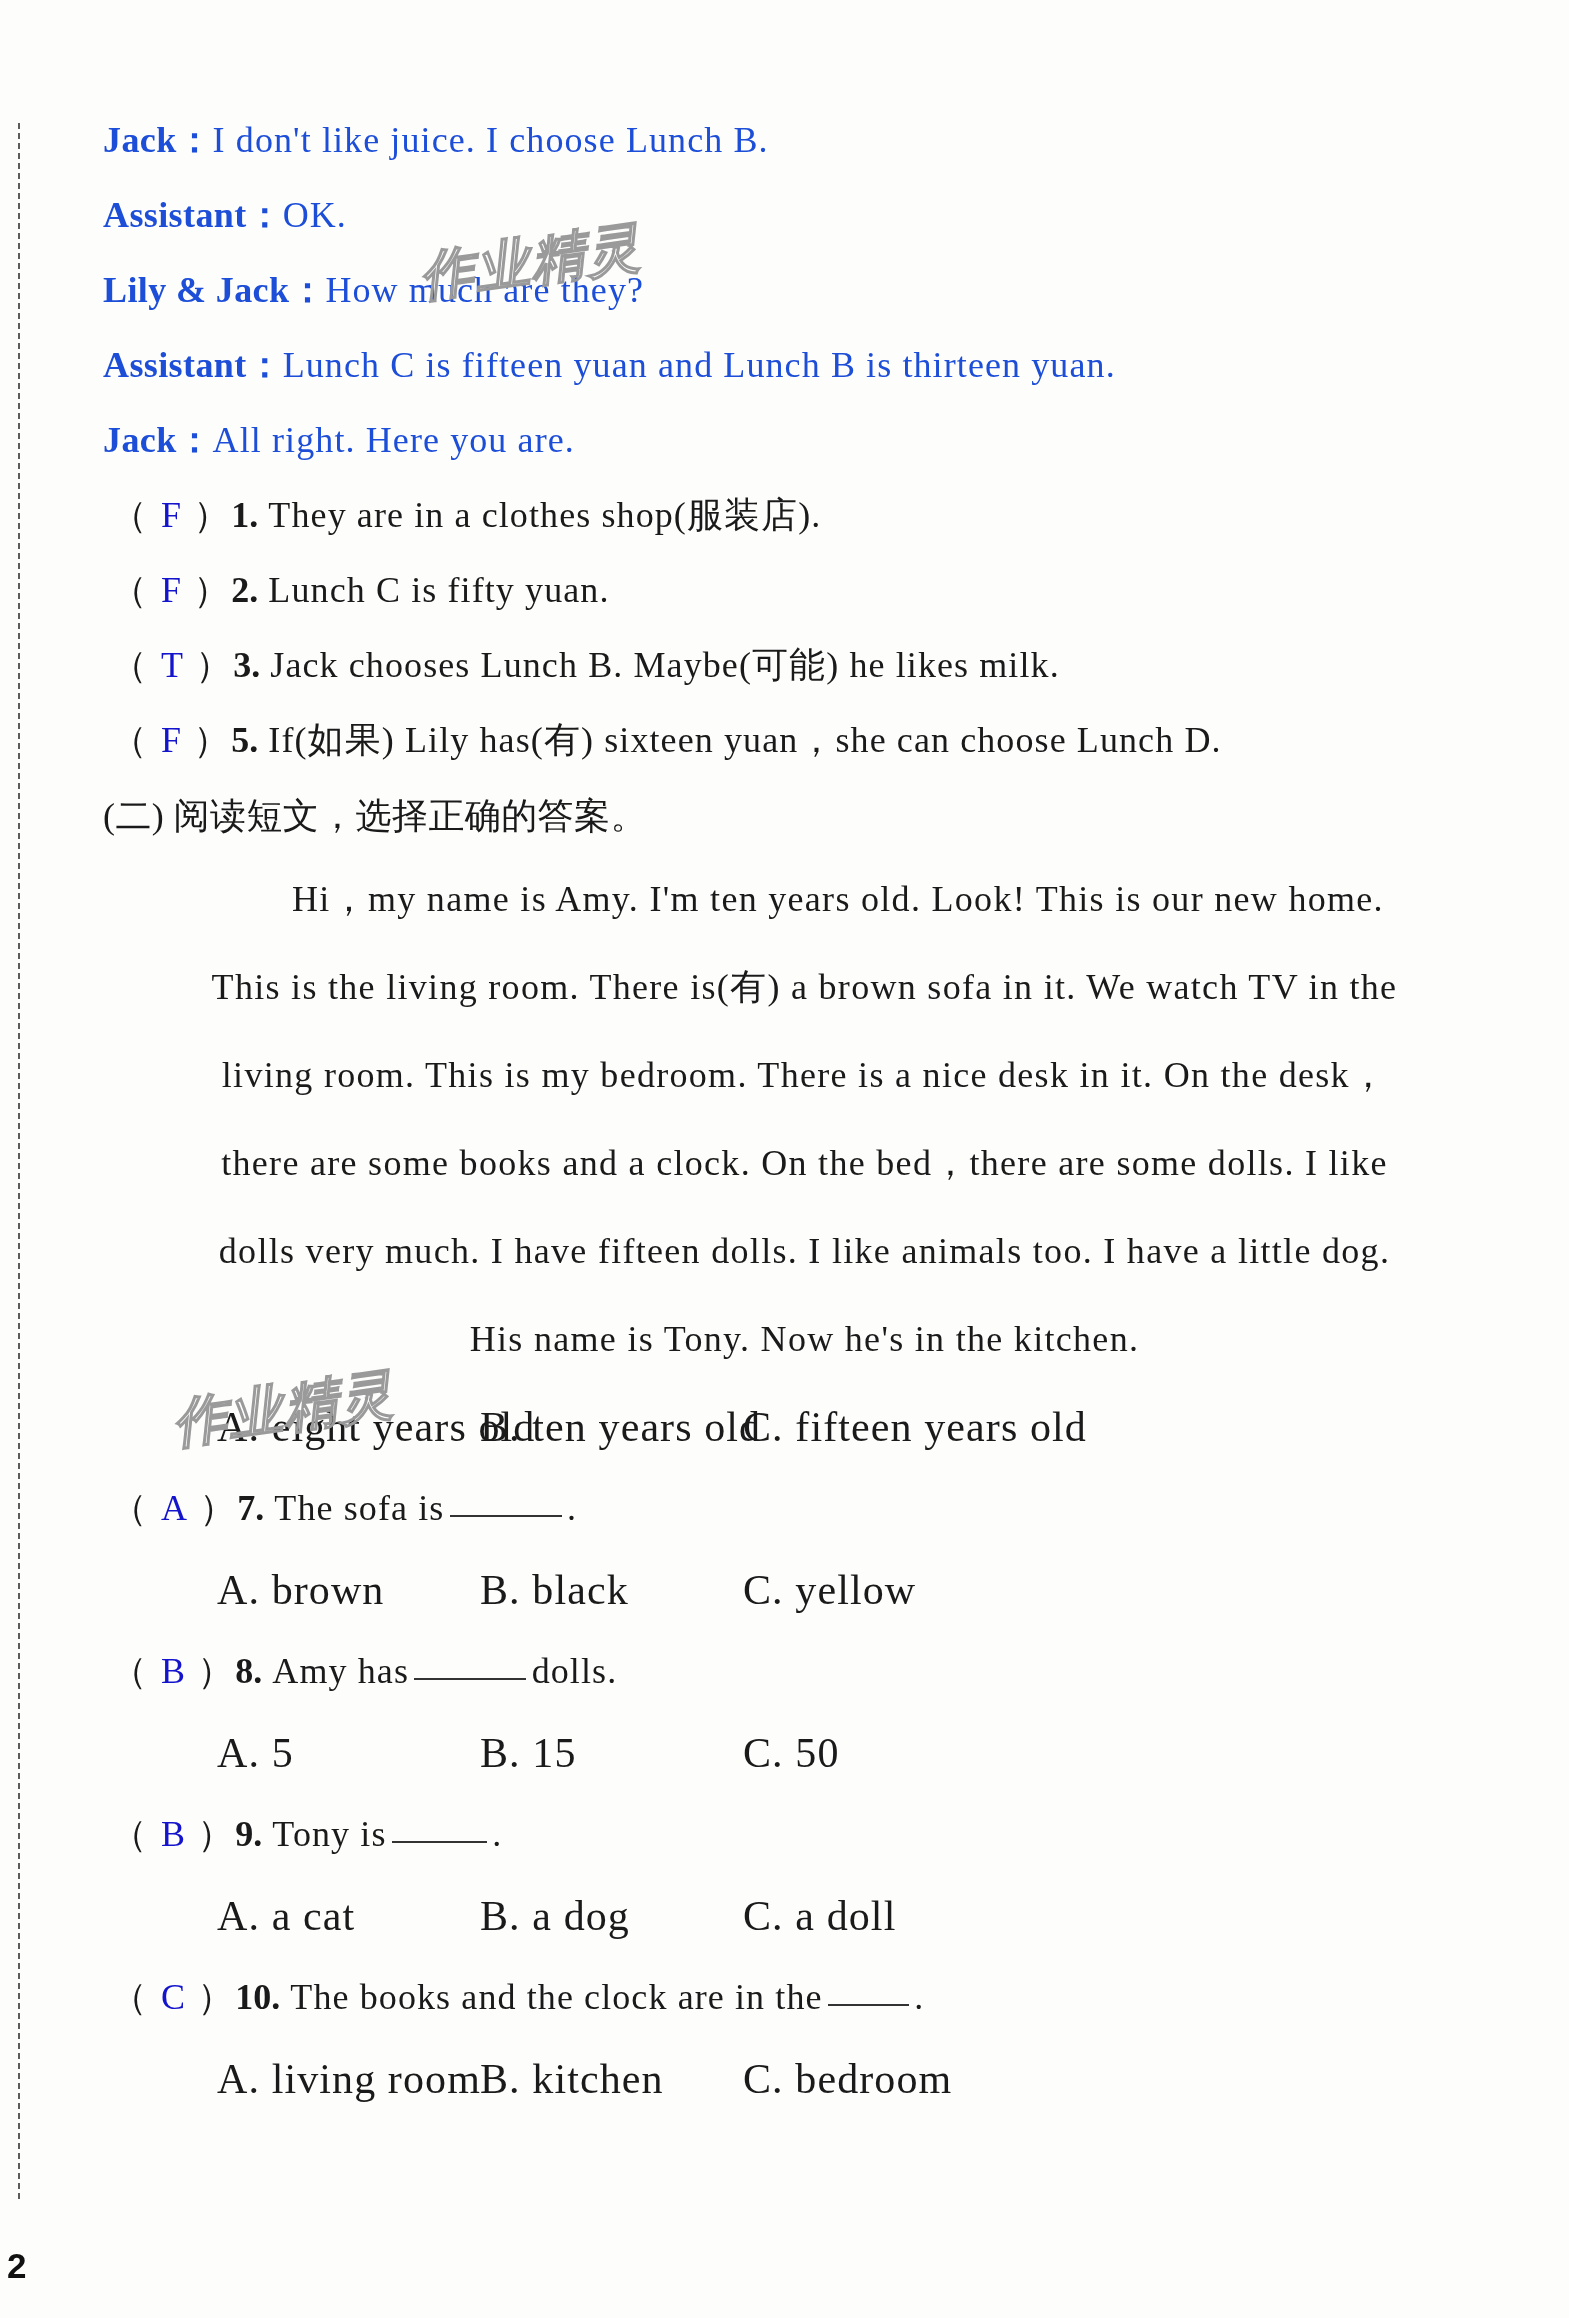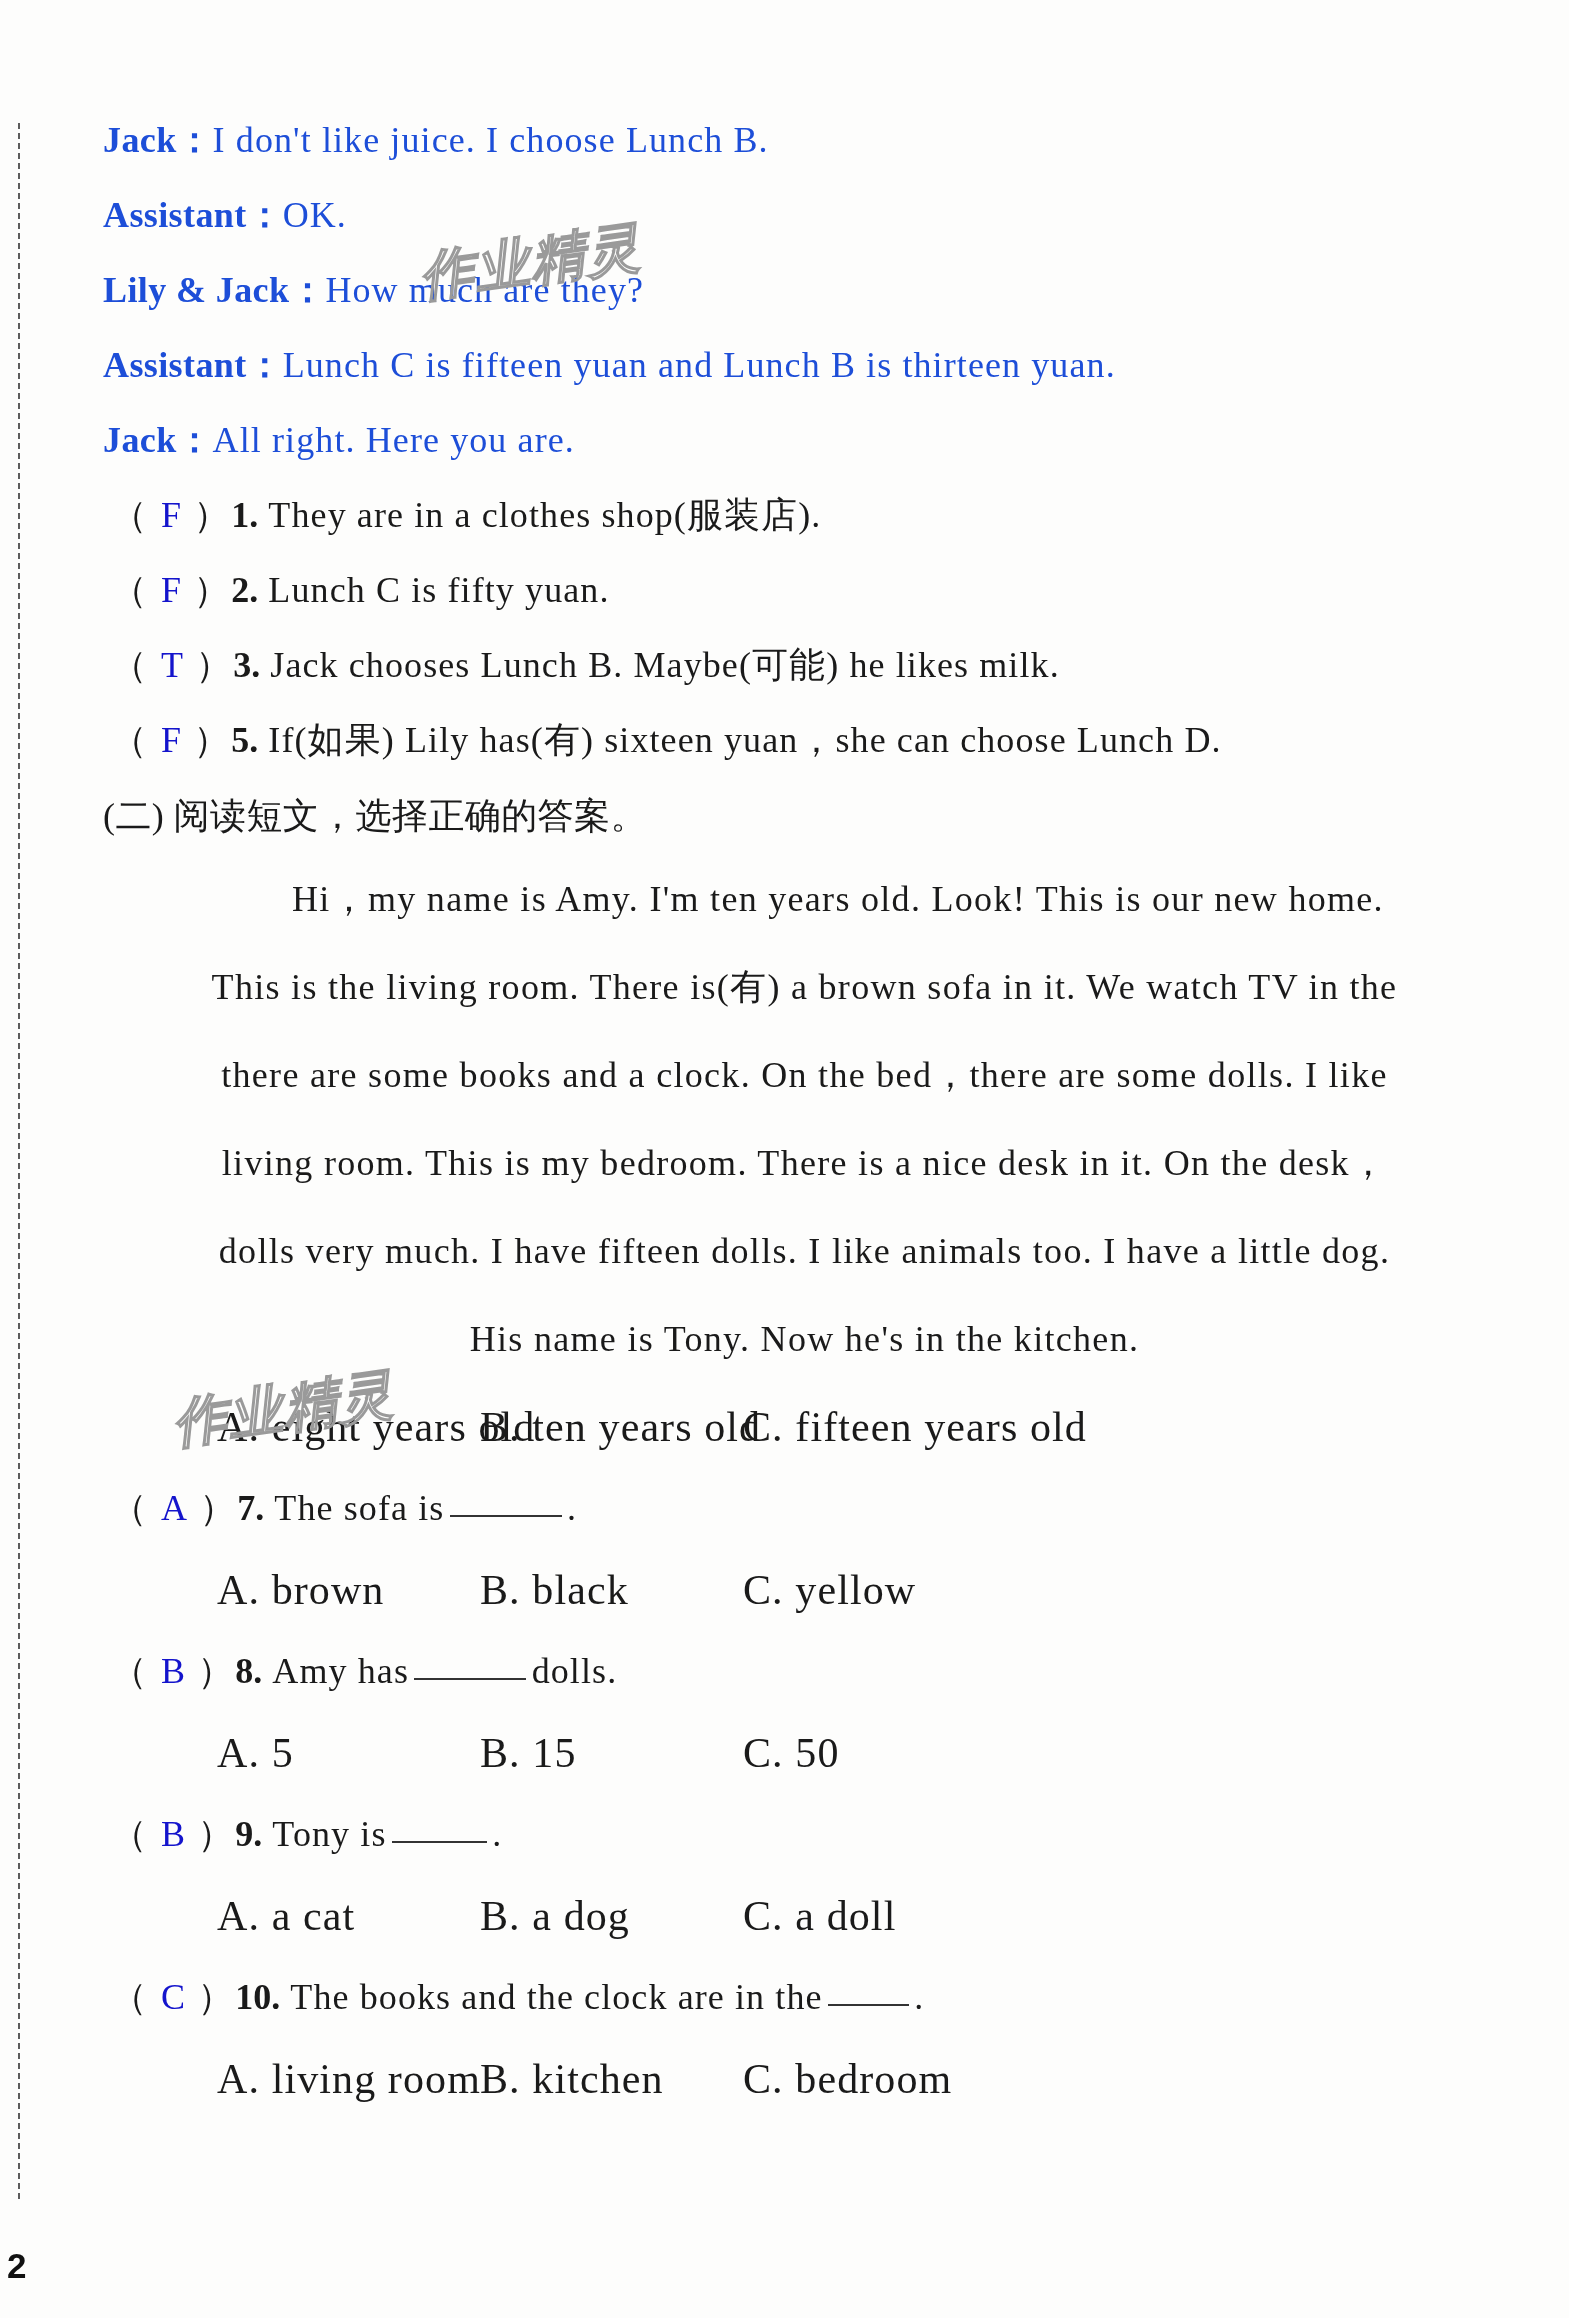--- a/index.html
+++ b/index.html
@@ -198,22 +198,22 @@
 
 
     <div class="q-row">
       <span class="paren">（</span><span class="ans">F</span><span class="paren">）</span><span class="qnum">5.</span> <span>If(如果) Lily has(有) sixteen yuan，she can choose Lunch D.</span>
     </div>
 
     <div class="cn-line">(二) 阅读短文，选择正确的答案。</div>
 
     <div class="passage-line"><span class="indent"></span><span>Hi，my name is Amy.  I'm ten years old.  Look!  This is our new home.</span></div>
     <div class="passage-line">This is the living room.  There is(有) a brown sofa in it.  We watch TV in the</div>
+    <div class="passage-line">living room.  This is my bedroom.  There is a nice desk in it.  On the desk，</div>
     <div class="passage-line">there are some books and a clock.  On the bed，there are some dolls.  I like</div>
-    <div class="passage-line">living room.  This is my bedroom.  There is a nice desk in it.  On the desk，</div>
     <div class="passage-line">dolls very much.  I have fifteen dolls.  I like animals too.  I have a little dog.</div>
     <div class="passage-line">His name is Tony.  Now he's in the kitchen.</div>
 
     <div class="opt-row">
       <span class="opt opt-a"><span>A.</span> <span>eight years old</span></span><span class="opt opt-b"><span>B.</span> <span>ten years old</span></span><span class="opt"><span>C.</span> <span>fifteen years old</span></span>
     </div>
 
     <div class="q-row">
       <span class="paren">（</span><span class="ans">A</span><span class="paren">）</span><span class="qnum">7.</span> <span>The sofa is</span><span class="blank blank-lg"></span><span>.</span>
     </div>

